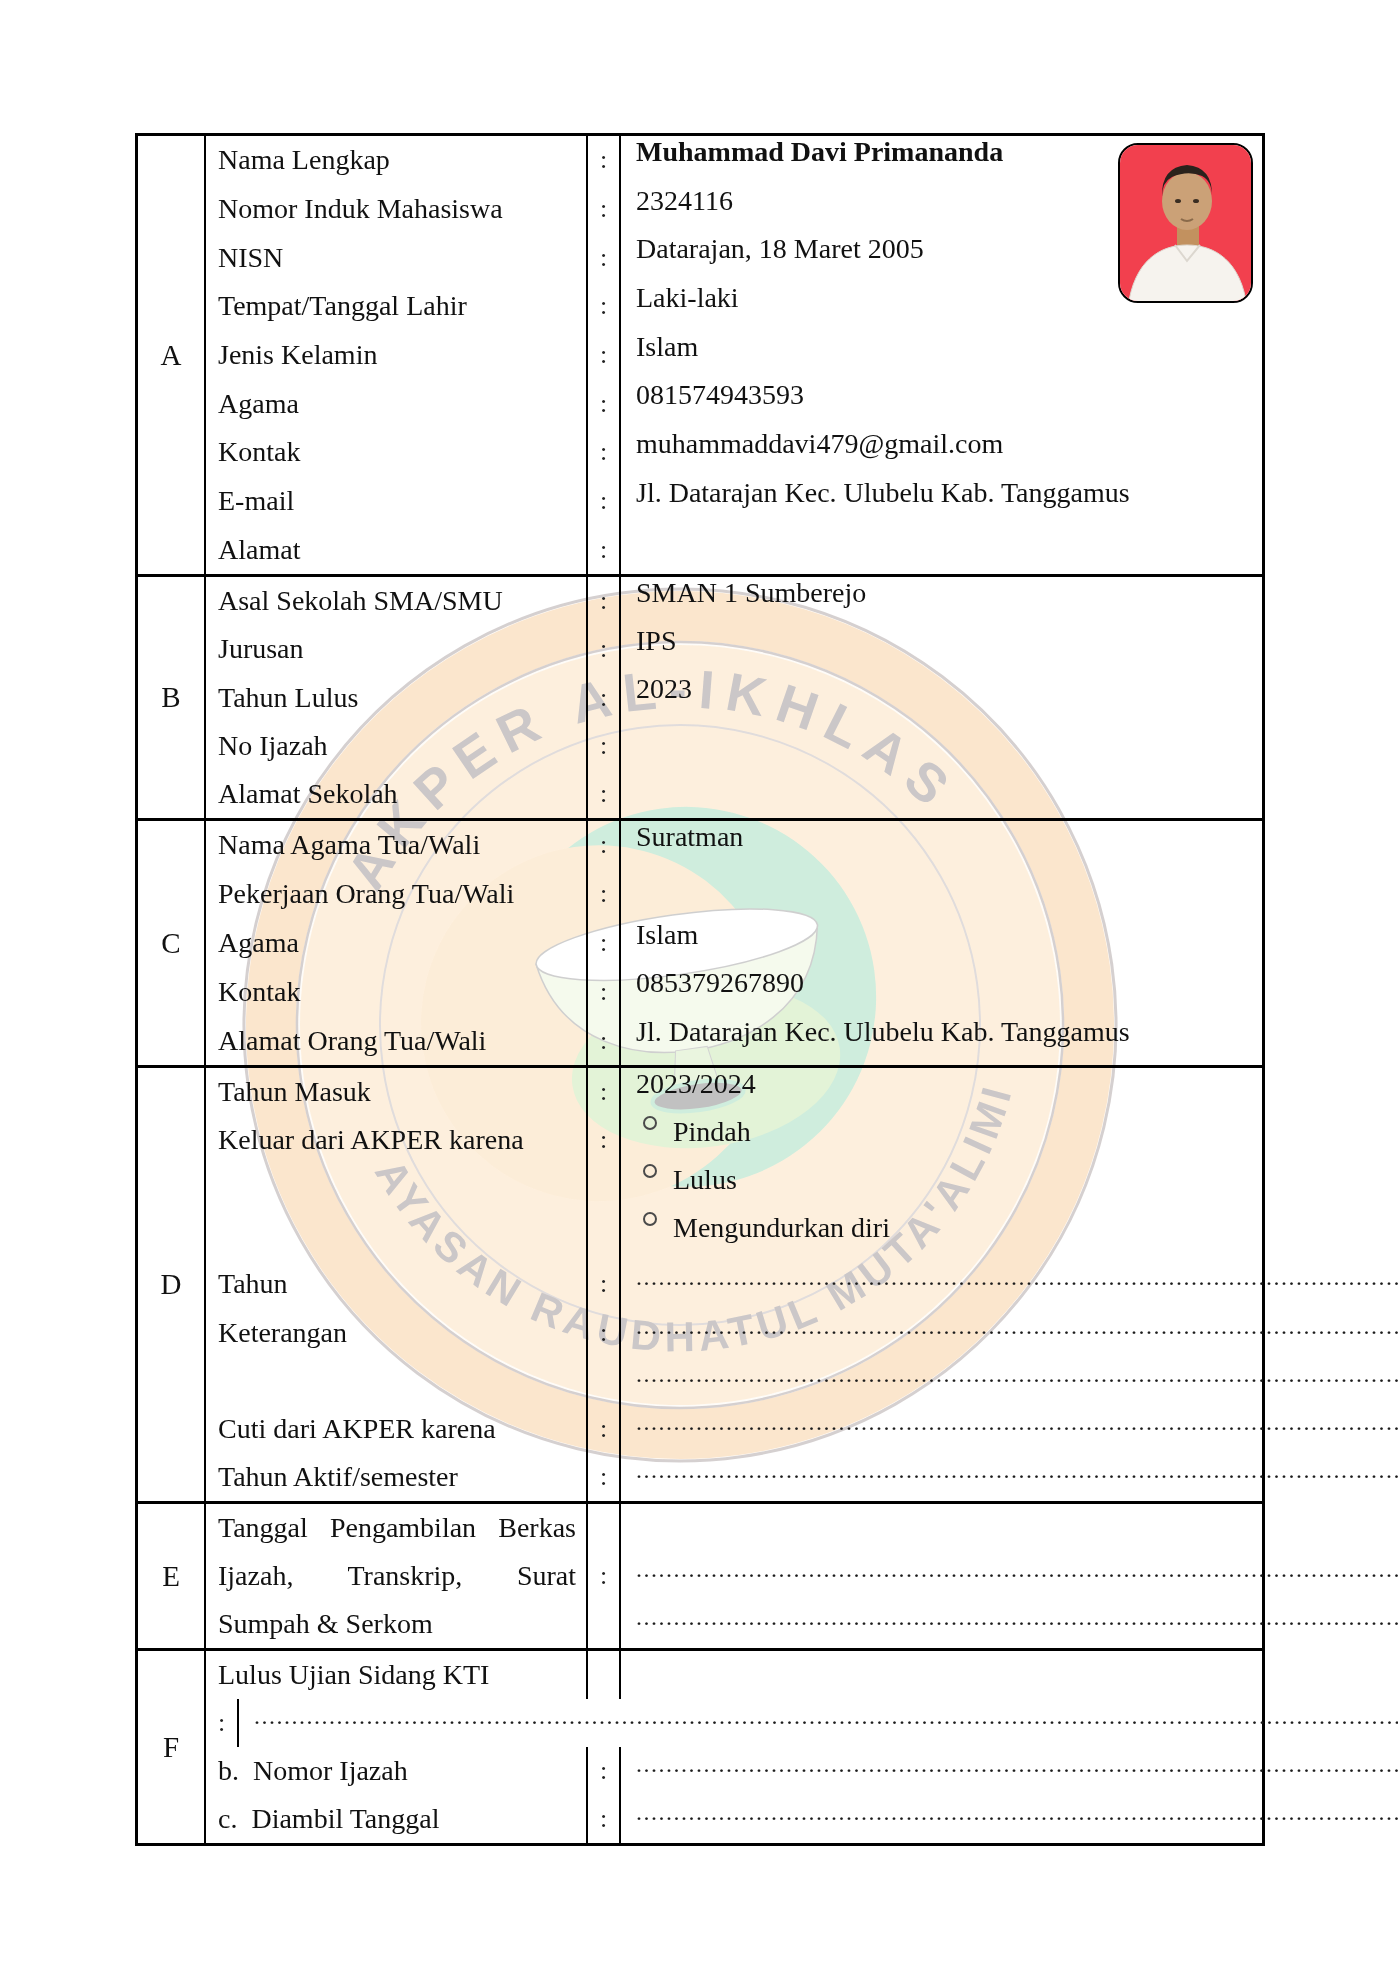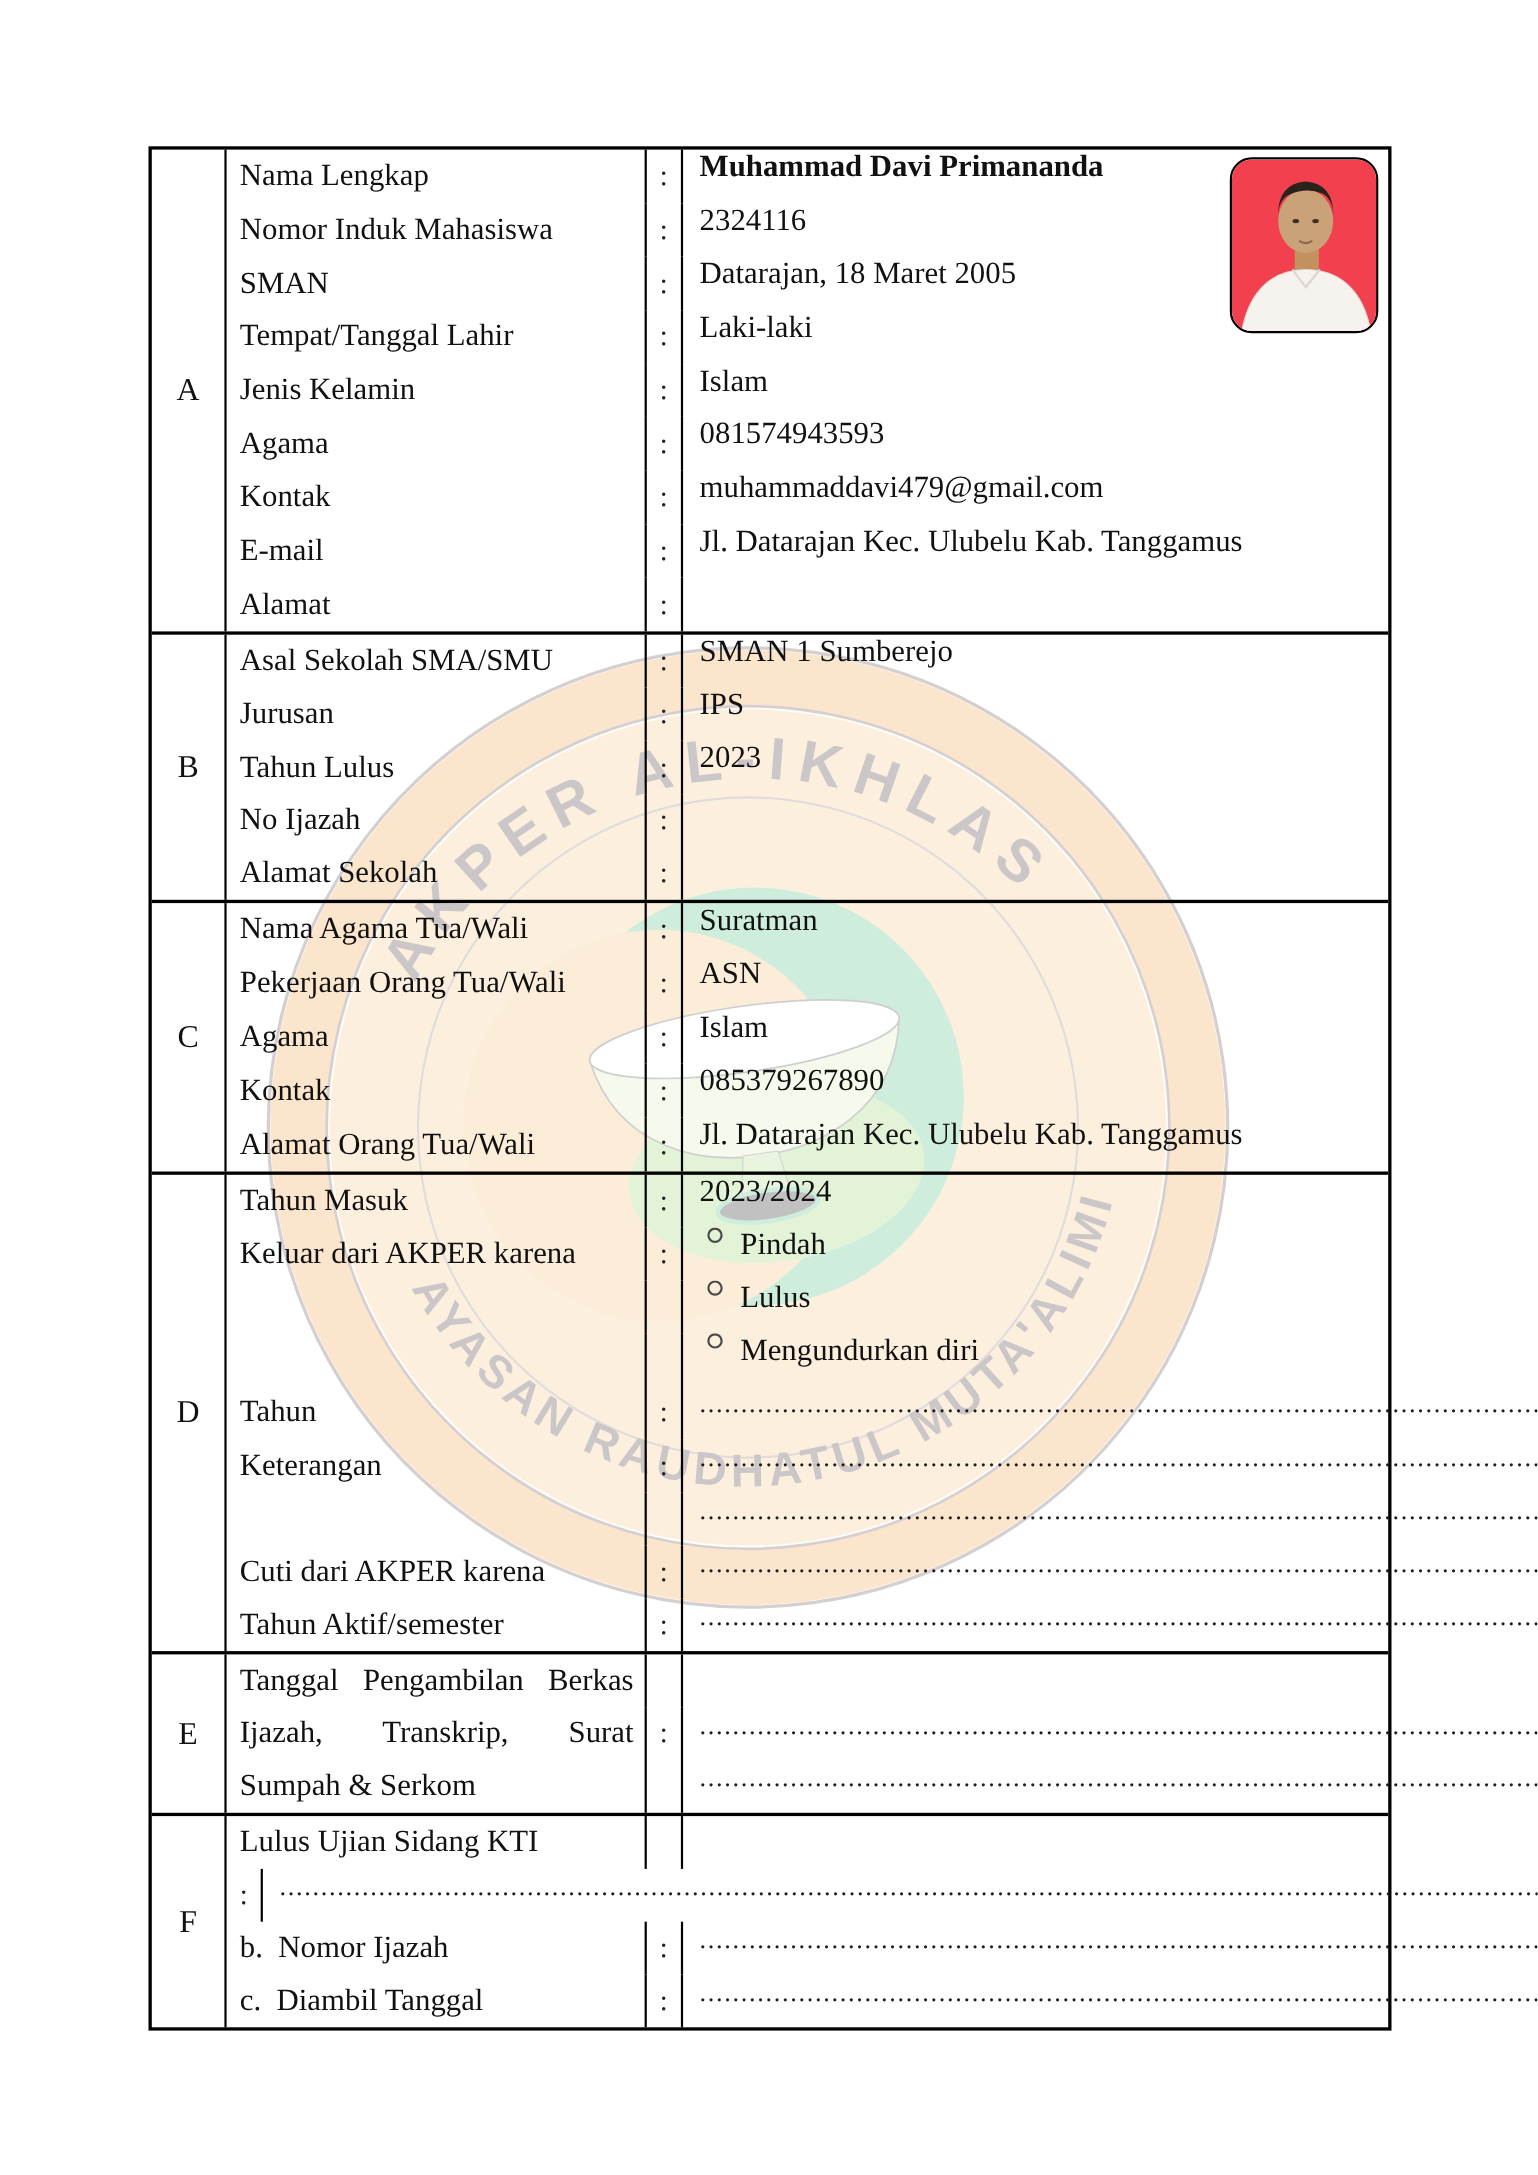--- a/index.html
+++ b/index.html
@@ -143,21 +143,21 @@
             <div class="label-cell">
               <span class="lbl">Nomor Induk Mahasiswa</span>
             </div>
             <div class="colon-cell">:</div>
             <div class="value-cell">
               <span class="val">2324116</span>
             </div>
           </div>
           <div class="row">
             <div class="label-cell">
-              <span class="lbl">SMAN</span>
+              <span class="lbl">NISN</span>
             </div>
             <div class="colon-cell">:</div>
             <div class="value-cell">
               <span class="val">Datarajan, 18 Maret 2005</span>
             </div>
           </div>
           <div class="row">
             <div class="label-cell">
               <span class="lbl">Tempat/Tanggal Lahir</span>
             </div>
@@ -267,23 +267,20 @@
             <div class="colon-cell">:</div>
             <div class="value-cell">
               <span class="val">Suratman</span>
             </div>
           </div>
           <div class="row">
             <div class="label-cell">
               <span class="lbl">Pekerjaan Orang Tua/Wali</span>
             </div>
             <div class="colon-cell">:</div>
-            <div class="value-cell">
-              <span class="val">ASN</span>
-            </div>
           </div>
           <div class="row">
             <div class="label-cell">
               <span class="lbl">Agama</span>
             </div>
             <div class="colon-cell">:</div>
             <div class="value-cell">
               <span class="val">Islam</span>
             </div>
           </div>

